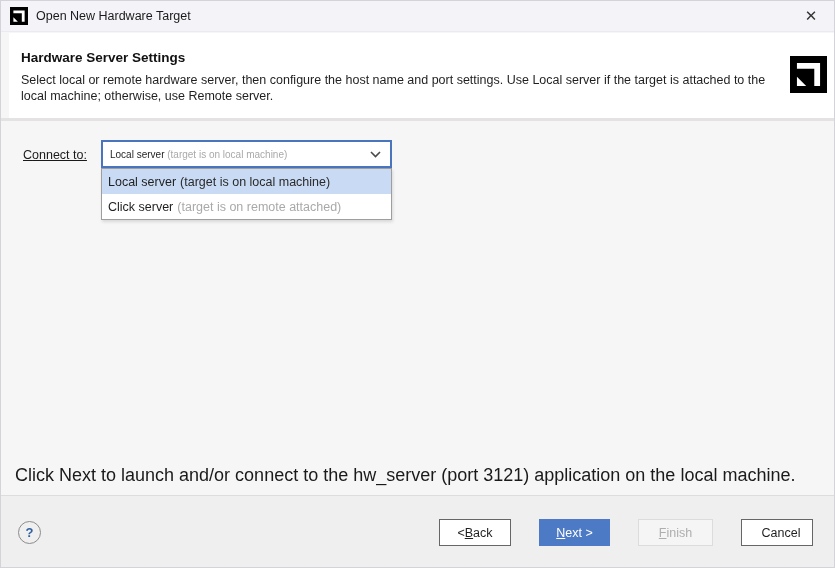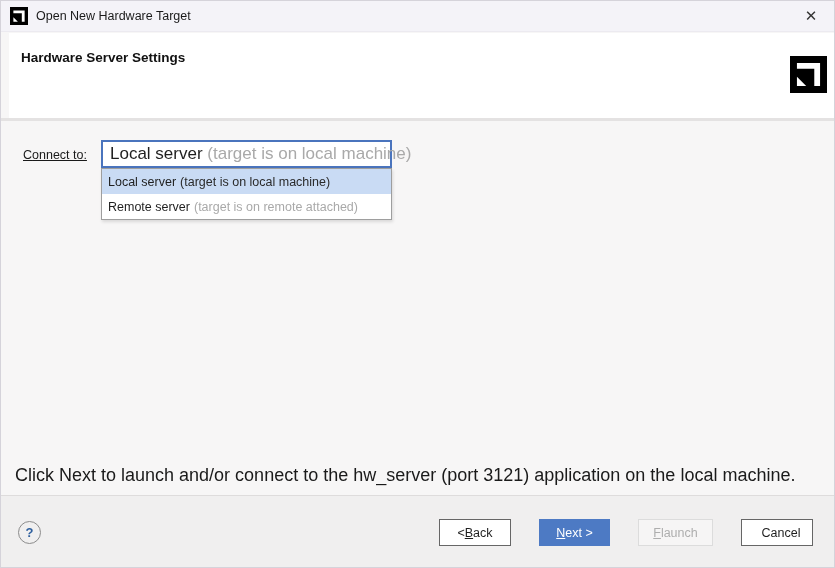--- a/index.html
+++ b/index.html
@@ -47,21 +47,21 @@
   .connect-label {
     position: absolute; left: 22px; top: 27px; font-size: 12.5px; color: #1a1a1a; text-decoration: underline;
   }
   .mnemonic { text-decoration: underline; }
 
   .combobox {
     position: absolute; left: 100px; top: 19px; width: 291px; height: 28px;
     background: #ffffff; border: 2px solid #4a74bd;
     display: flex; align-items: center; cursor: default;
   }
-  .combobox .value { margin-left: 7px; font-size: 17px; white-space: nowrap; color: #1f1f1f; }
+  .combobox .value { margin-left: 7px; font-size: 10px; white-space: nowrap; color: #1f1f1f; }
   .combobox .note { color: #a9a9a9; }
   .combobox .chevron { margin-left: auto; margin-right: 9px; display: block; }
 
   .dd-popup {
     position: absolute; left: 100px; top: 47px; width: 291px;
     background: #ffffff; border: 1px solid #9e9e9e;
     box-shadow: 1px 2px 3px rgba(0,0,0,0.12);
     z-index: 5;
   }
   .dd-option {
@@ -107,20 +107,21 @@
       <rect x="0" y="0" width="32" height="32" fill="#000"></rect>
       <path d="M6 6 H26 V26 H21 V11 H6 Z" fill="#fff"></path>
       <path d="M6 18 L6 26 L14 26 Z" fill="#fff"></path>
     </svg>
     <span class="title-text">Open New Hardware Target</span>
     <div class="close-btn">✕</div>
   </div>
 
   <div class="header">
     <h1>Hardware Server Settings</h1>
+    <p class="desc">Select local or remote hardware server, then configure the host name and port settings. Use Local server if the target is attached to the local machine; otherwise, use Remote server.</p>
     <svg class="brand-logo" viewBox="0 0 32 32">
       <rect x="0" y="0" width="32" height="32" fill="#000"></rect>
       <path d="M6 6 H26 V26 H21 V11 H6 Z" fill="#fff"></path>
       <path d="M6 18 L6 26 L14 26 Z" fill="#fff"></path>
     </svg>
   </div>
 
   <div class="divider-1"></div>
 
   <div class="content">
@@ -133,21 +134,21 @@
         <path d="M1 1 L5.5 5.5 L10 1" fill="none" stroke="#4a4a4a" stroke-width="1.6"></path>
       </svg>
     </div>
 
     <div class="dd-popup">
       <div class="dd-option selected">
         <span>Local server</span>
         <span class="note">(target is on local machine)</span>
       </div>
       <div class="dd-option">
-        <span>Remote server</span>
+        <span>Click server</span>
         <span class="note">(target is on remote attached)</span>
       </div>
     </div>
 
     <div class="status-text">Click Next to launch and/or connect to the hw_server (port 3121) application on the local machine.</div>
   </div>
 
   <div class="divider-2"></div>
 
   <div class="footer">
@@ -159,19 +160,19 @@
           <span>ack</span>
         </button>
       <button class="btn btn-next">
           <span></span>
           <span class="mnemonic">N</span>
           <span>ext &gt;</span>
         </button>
       <button class="btn btn-finish">
           <span></span>
           <span class="mnemonic">F</span>
-          <span>launch</span>
+          <span>inish</span>
         </button>
       <button class="btn btn-cancel">Cancel</button>
     </div>
   </div>
 
 </div>
 
 </body></html>

